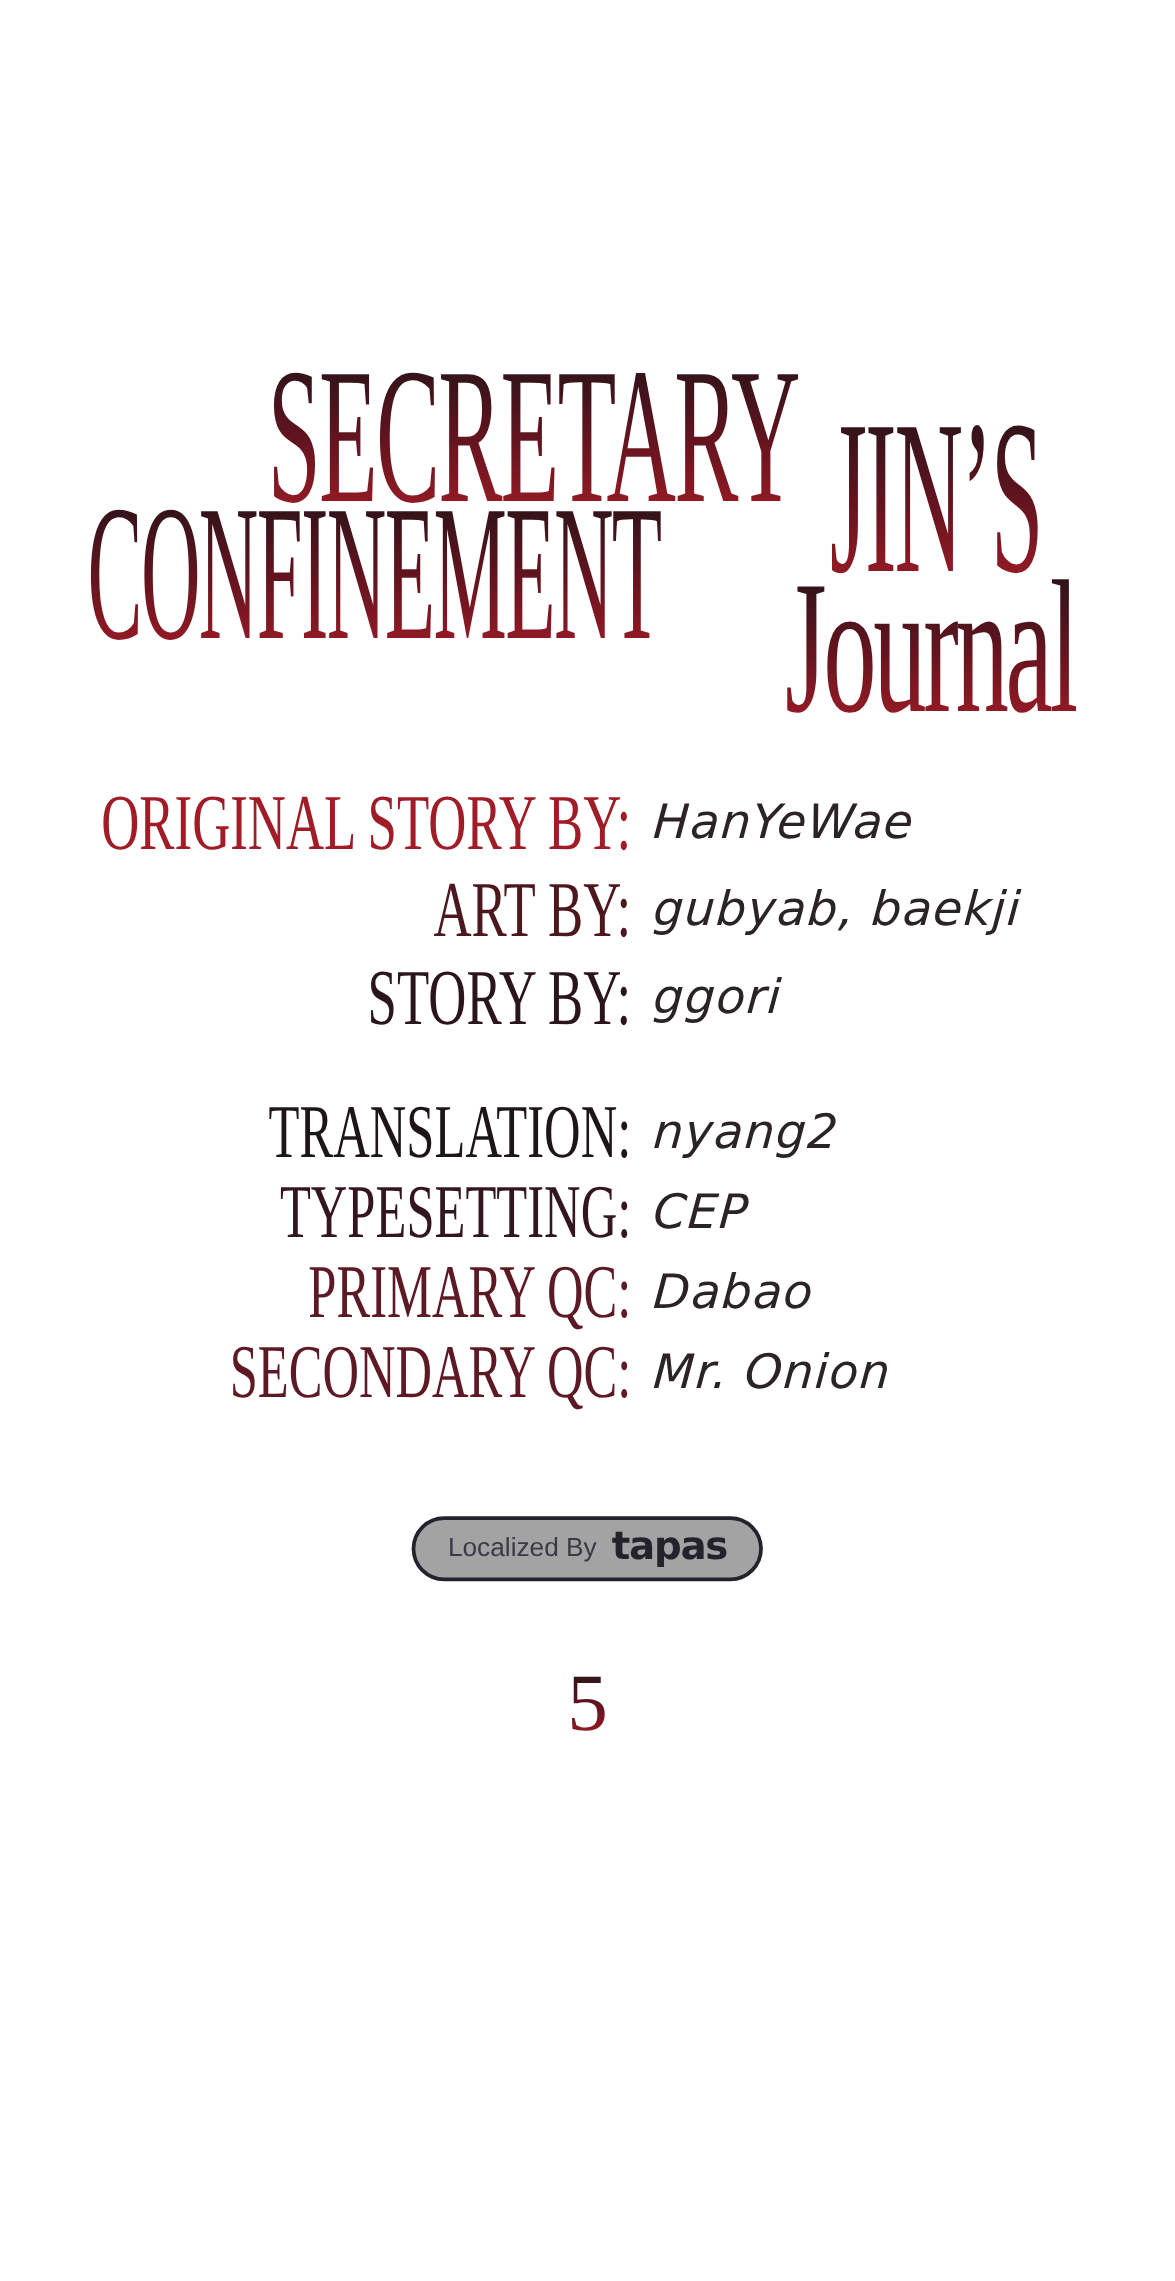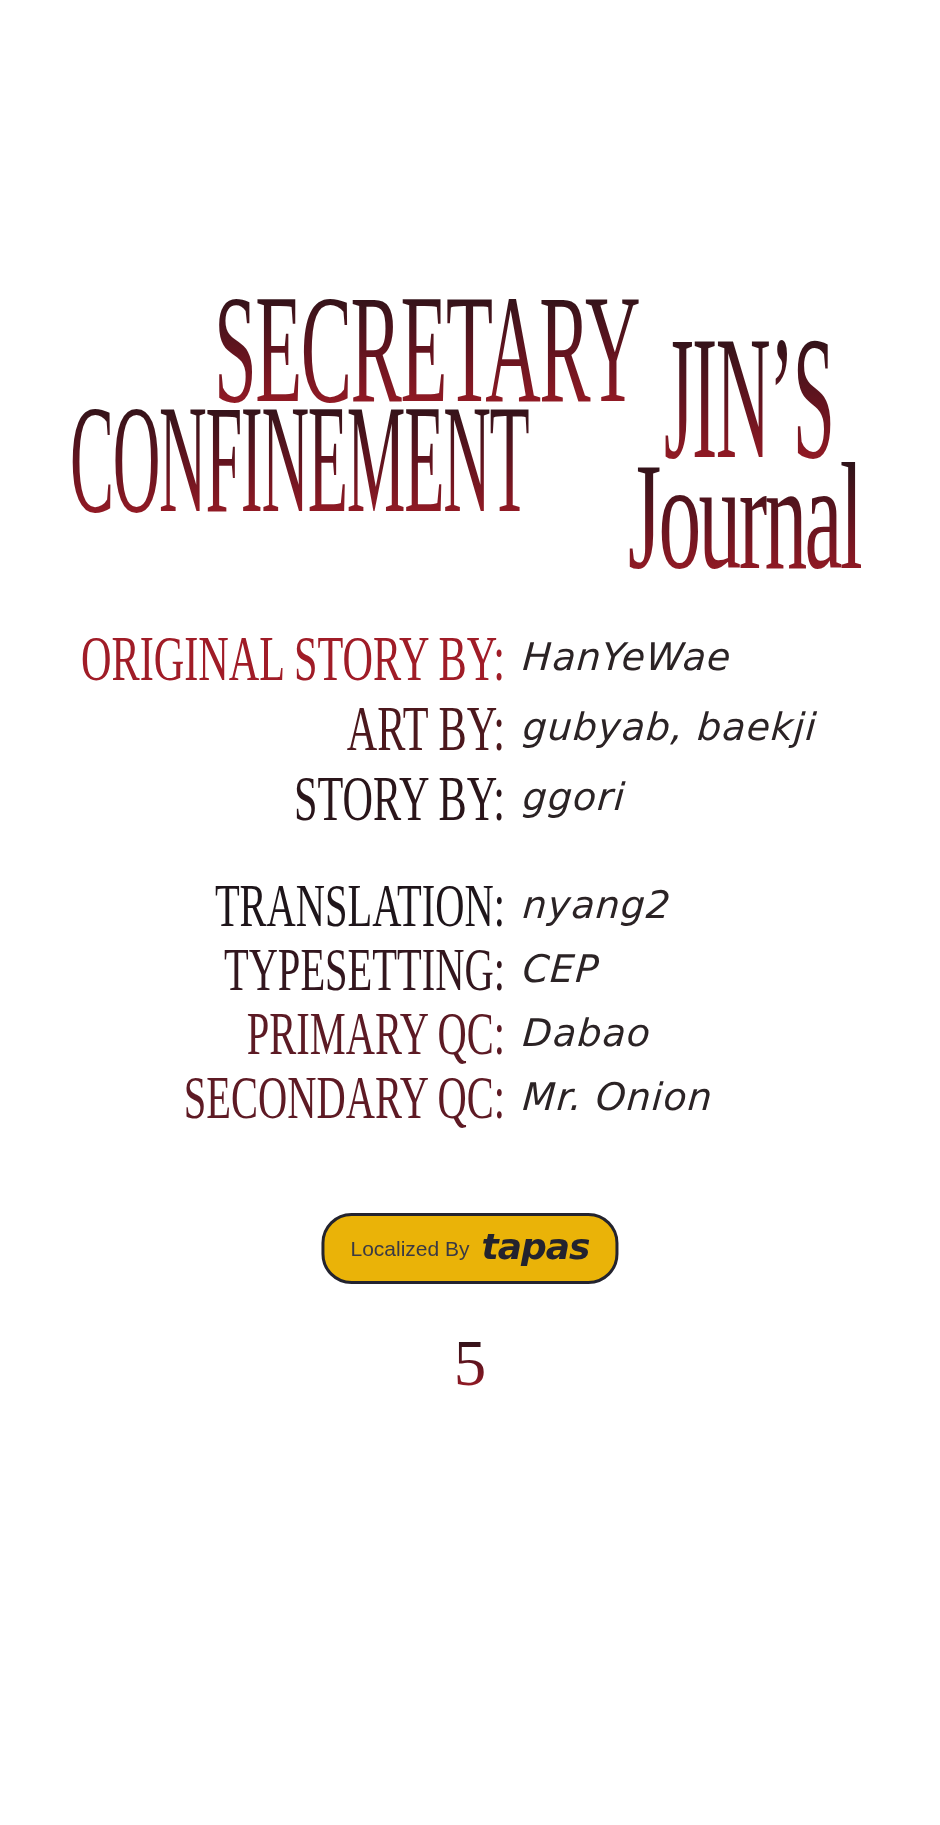--- a/index.html
+++ b/index.html
@@ -75,36 +75,35 @@
 
   
   .badge {
     position: absolute;
     top: 1213px;
     left: 50%;
     transform: translateX(-50%);
     display: flex;
     align-items: center;
     gap: 12px;
-    height: 71px;
+    height: 52px;
     padding: 12px 26px;
     border: 3px solid #23232e;
     border-radius: 30px;
-    background: #eab308;
+    background: #a3a3a3;
   }
   .badge-prefix {
     font-family: "Liberation Sans", sans-serif;
     font-size: 21px;
     color: #3a3a44;
   }
   .badge-logo {
     font-family: "DejaVu Sans", sans-serif;
     font-weight: 700;
-    font-style: italic;
-    font-size: 36px;
+    font-size: 31px;
     letter-spacing: -1px;
     color: #23232e;
     transform: translateY(-2px);
   }
 
   
   .page-number {
     position: absolute;
     top: 1331px;
     left: 0;

